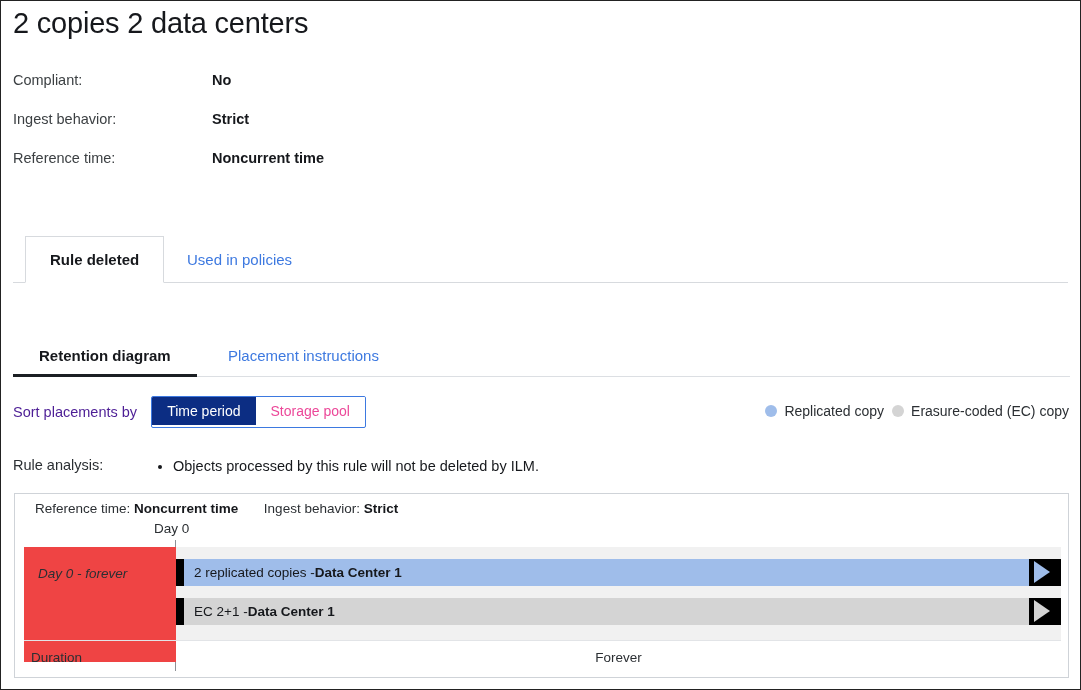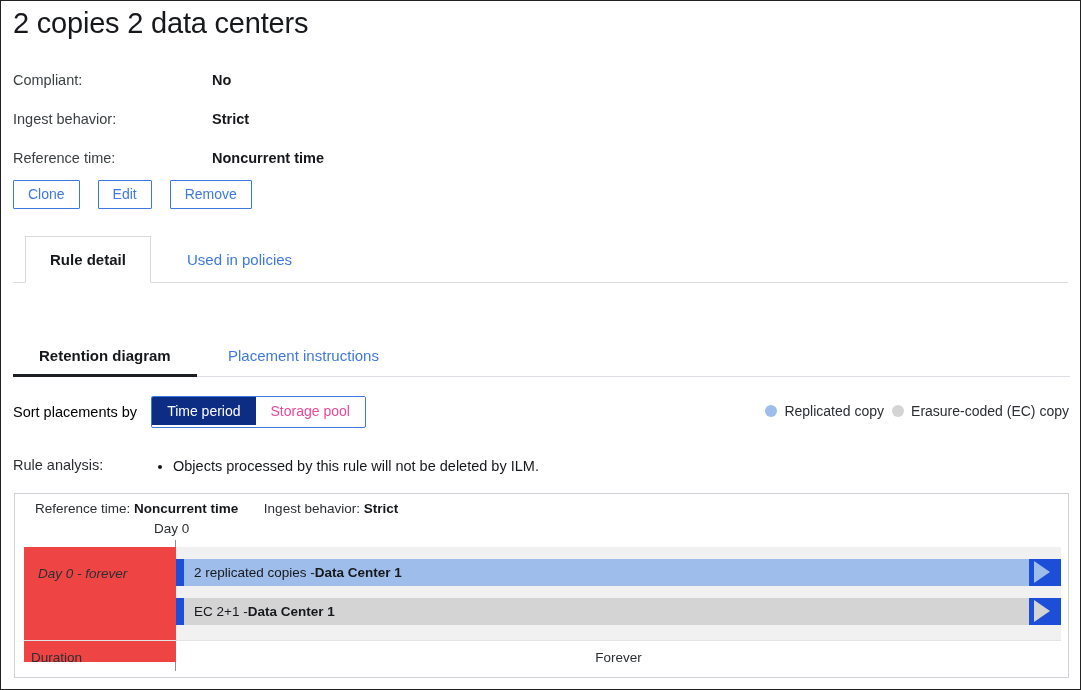--- a/index.html
+++ b/index.html
@@ -179,21 +179,21 @@
   .sort-row {
     position: absolute;
     left: 12px;
     top: 395px;
     height: 32px;
     display: flex;
     align-items: center;
   }
   .sort-label {
     font-size: 14.5px;
-    color: #000000;
+    color: #4c1d95;
     margin-right: 14px;
   }
   .seg {
     display: flex;
     border: 1px solid #3d79e0;
     border-radius: 2px;
     overflow: hidden;
     height: 30px;
   }
   .seg-btn {
@@ -332,21 +332,21 @@
     top: 0;
     right: 0;
     height: 93px;
     background: #f1f1f1;
   }
   .track {
     position: absolute;
     left: 0;
     right: 0;
     height: 27px;
-    background: #1d4ed8;
+    background: #000000;
   }
   .track.t1 { top: 12px; }
   .track.t2 { top: 51px; }
   .bar {
     position: absolute;
     left: 8px;
     top: 0;
     right: 32px;
     height: 27px;
     box-sizing: border-box;
@@ -420,29 +420,24 @@
     <div class="meta-row">
       <div class="meta-label">Ingest behavior:</div>
       <div class="meta-value">Strict</div>
     </div>
     <div class="meta-row">
       <div class="meta-label">Reference time:</div>
       <div class="meta-value">Noncurrent time</div>
     </div>
   </div>
 
-  <div class="btn-row">
-    <button class="btn">Clone</button>
-    <button class="btn">Edit</button>
-    <button class="btn">Remove</button>
-  </div>
 
   <div class="boxtabs">
     <div class="boxtabs-baseline"></div>
-    <div class="boxtab active">Rule detail</div>
+    <div class="boxtab active">Rule deleted</div>
     <div class="boxtab inactive">Used in policies</div>
   </div>
 
 
   <div class="utabs">
     <div class="utabs-baseline"></div>
     <div class="utab active">Retention diagram</div>
     <div class="utab inactive">Placement instructions</div>
   </div>
 

